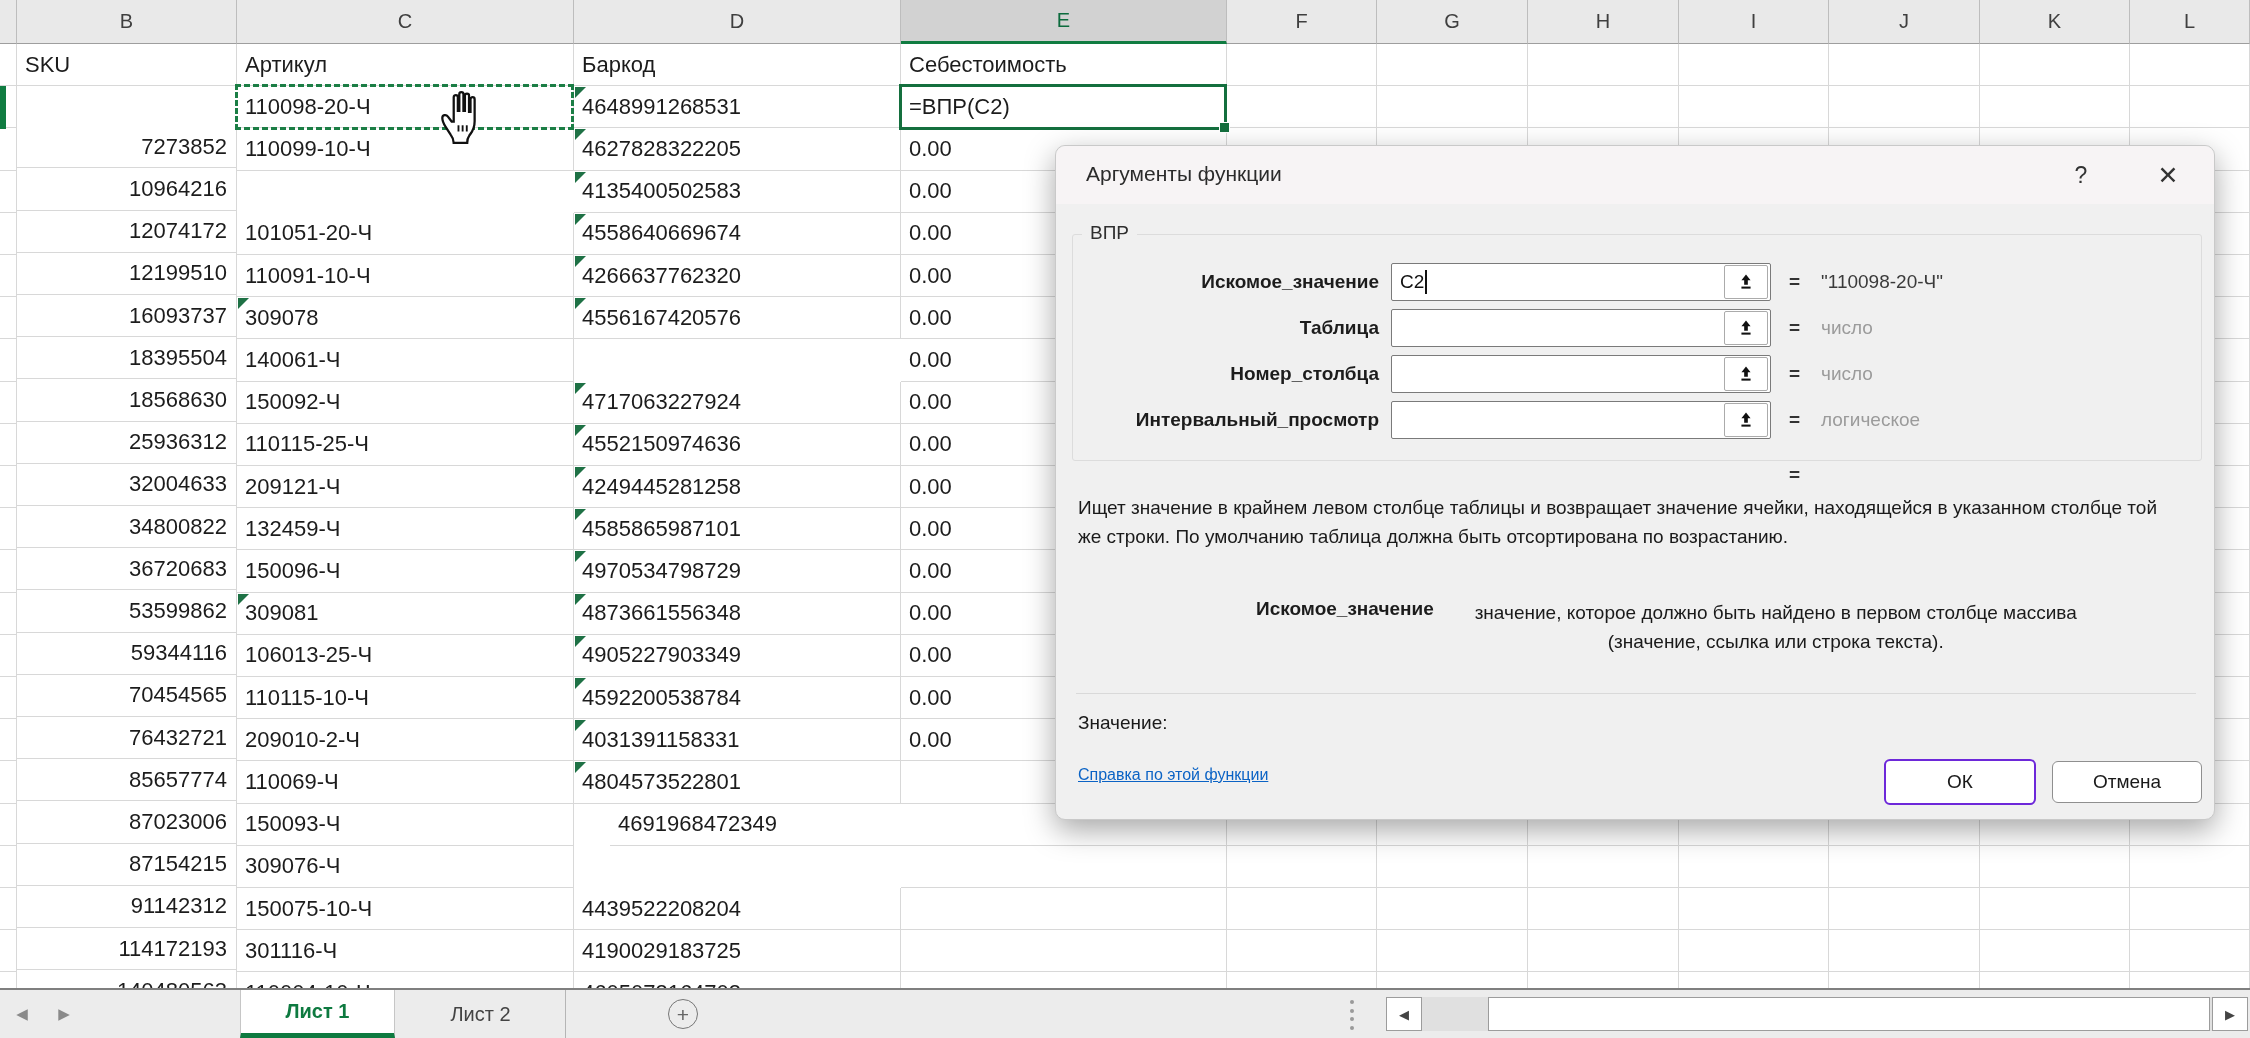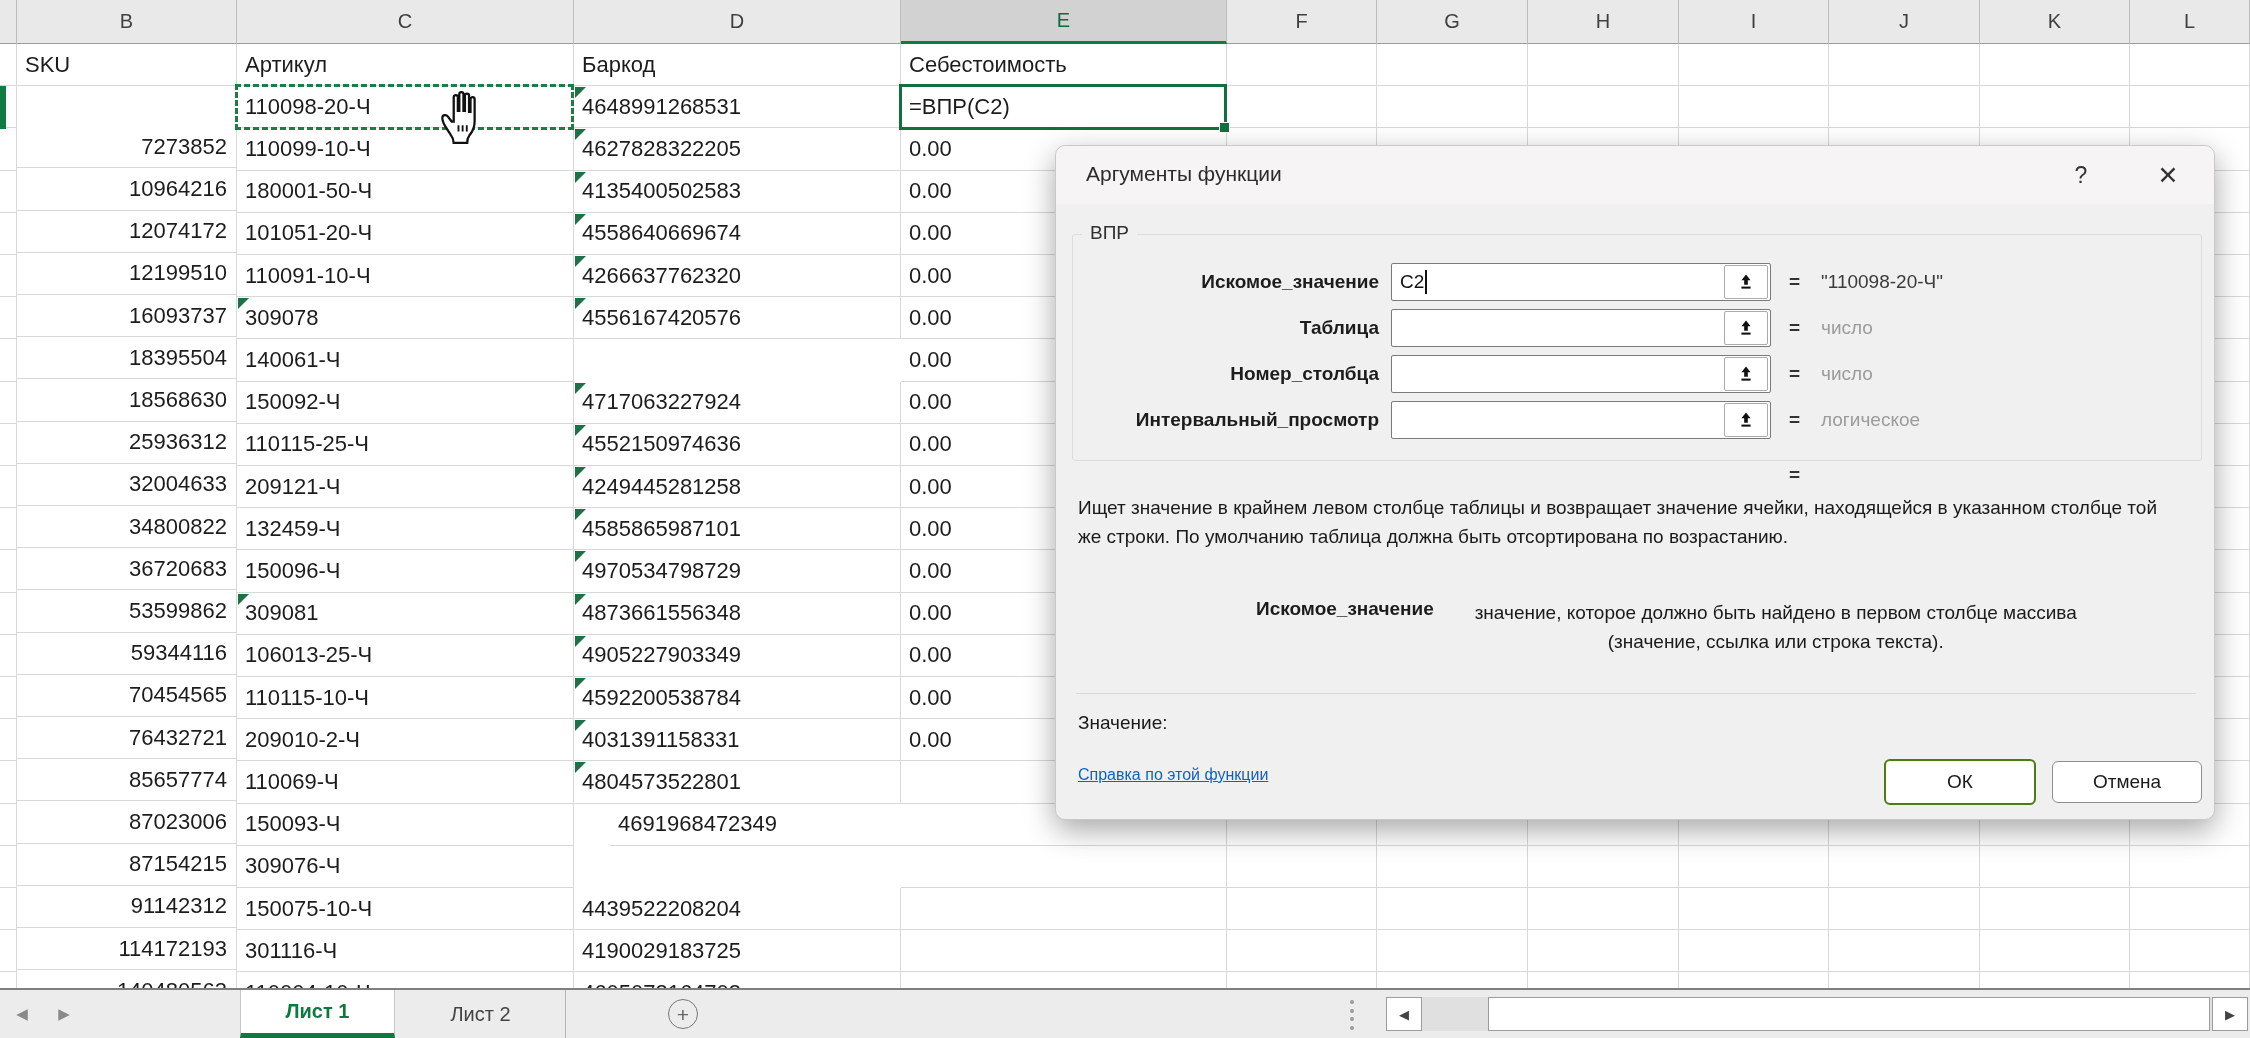--- a/index.html
+++ b/index.html
@@ -61,21 +61,21 @@
   .fres.muted{color:#9b9b9b;}
   #lone-eq{position:absolute;left:733px;top:318px;font-size:19px;font-weight:700;color:#333;}
   #dlg-desc{position:absolute;left:22px;top:347px;width:1085px;font-size:19px;line-height:29px;color:#1a1a1a;}
   #arg-help{position:absolute;left:200px;top:452px;width:940px;display:flex;gap:12px;}
   #arg-help-label{font-size:19px;font-weight:700;color:#1c1c1c;white-space:nowrap;}
   #arg-help-text{width:660px;font-size:19px;line-height:29px;color:#1a1a1a;text-align:center;}
   #dlg-divider{position:absolute;left:20px;top:547px;width:1120px;height:1px;background:#d9d9d9;}
   #dlg-value-label{position:absolute;left:22px;top:566px;font-size:19px;color:#1a1a1a;}
   #dlg-link{position:absolute;left:22px;top:620px;font-size:16px;color:#0B63C5;text-decoration:underline;}
   #btn-ok{position:absolute;left:828px;top:613px;width:152px;height:46px;background:#fff;
-          border:2px solid #4d7c0f;border-radius:6px;box-sizing:border-box;
+          border:2px solid #6d28d9;border-radius:6px;box-sizing:border-box;
           display:flex;align-items:center;justify-content:center;font-size:19px;color:#1a1a1a;}
   #btn-cancel{position:absolute;left:996px;top:615px;width:150px;height:42px;background:#fff;
           border:1px solid #8f8f8f;border-radius:6px;box-sizing:border-box;
           display:flex;align-items:center;justify-content:center;font-size:19px;color:#1a1a1a;}
   
   #tabbar{position:absolute;left:0;top:988px;width:2250px;height:50px;background:#ececec;
           border-top:2px solid #7f7f7f;box-sizing:border-box;z-index:30;}
   .navarr{position:absolute;top:0;height:48px;width:40px;display:flex;align-items:center;
           justify-content:center;color:#8a8a8a;font-size:15px;}
   #nav-left{left:2px;} #nav-right{left:44px;}
@@ -151,21 +151,20 @@
       <div class="cell txt" style="left: 901px; width: 326px; top: 128.4px; height: 42.2px;">0.00</div>
       <div class="cell txt" style="left: 1227px; width: 150px; top: 128.4px; height: 42.2px;"></div>
       <div class="cell txt" style="left: 1377px; width: 151px; top: 128.4px; height: 42.2px;"></div>
       <div class="cell txt" style="left: 1528px; width: 151px; top: 128.4px; height: 42.2px;"></div>
       <div class="cell txt" style="left: 1679px; width: 150px; top: 128.4px; height: 42.2px;"></div>
       <div class="cell txt" style="left: 1829px; width: 151px; top: 128.4px; height: 42.2px;"></div>
       <div class="cell txt" style="left: 1980px; width: 150px; top: 128.4px; height: 42.2px;"></div>
       <div class="cell txt" style="left: 2130px; width: 120px; top: 128.4px; height: 42.2px;"></div>
       <div class="cell txt" style="left: 0px; width: 17px; top: 170.6px; height: 42.2px;"></div>
       <div class="cell num" style="left: 17px; width: 220px; top: 170.6px; height: 42.2px;">12074172</div>
-      <div class="cell txt" style="left: 237px; width: 337px; top: 170.6px; height: 42.2px;">180001-50-Ч</div>
       <div class="cell txt" style="left: 574px; width: 327px; top: 170.6px; height: 42.2px;">4135400502583<div class="tri"></div></div>
       <div class="cell txt" style="left: 901px; width: 326px; top: 170.6px; height: 42.2px;">0.00</div>
       <div class="cell txt" style="left: 1227px; width: 150px; top: 170.6px; height: 42.2px;"></div>
       <div class="cell txt" style="left: 1377px; width: 151px; top: 170.6px; height: 42.2px;"></div>
       <div class="cell txt" style="left: 1528px; width: 151px; top: 170.6px; height: 42.2px;"></div>
       <div class="cell txt" style="left: 1679px; width: 150px; top: 170.6px; height: 42.2px;"></div>
       <div class="cell txt" style="left: 1829px; width: 151px; top: 170.6px; height: 42.2px;"></div>
       <div class="cell txt" style="left: 1980px; width: 150px; top: 170.6px; height: 42.2px;"></div>
       <div class="cell txt" style="left: 2130px; width: 120px; top: 170.6px; height: 42.2px;"></div>
       <div class="cell txt" style="left: 0px; width: 17px; top: 212.8px; height: 42.2px;"></div>

